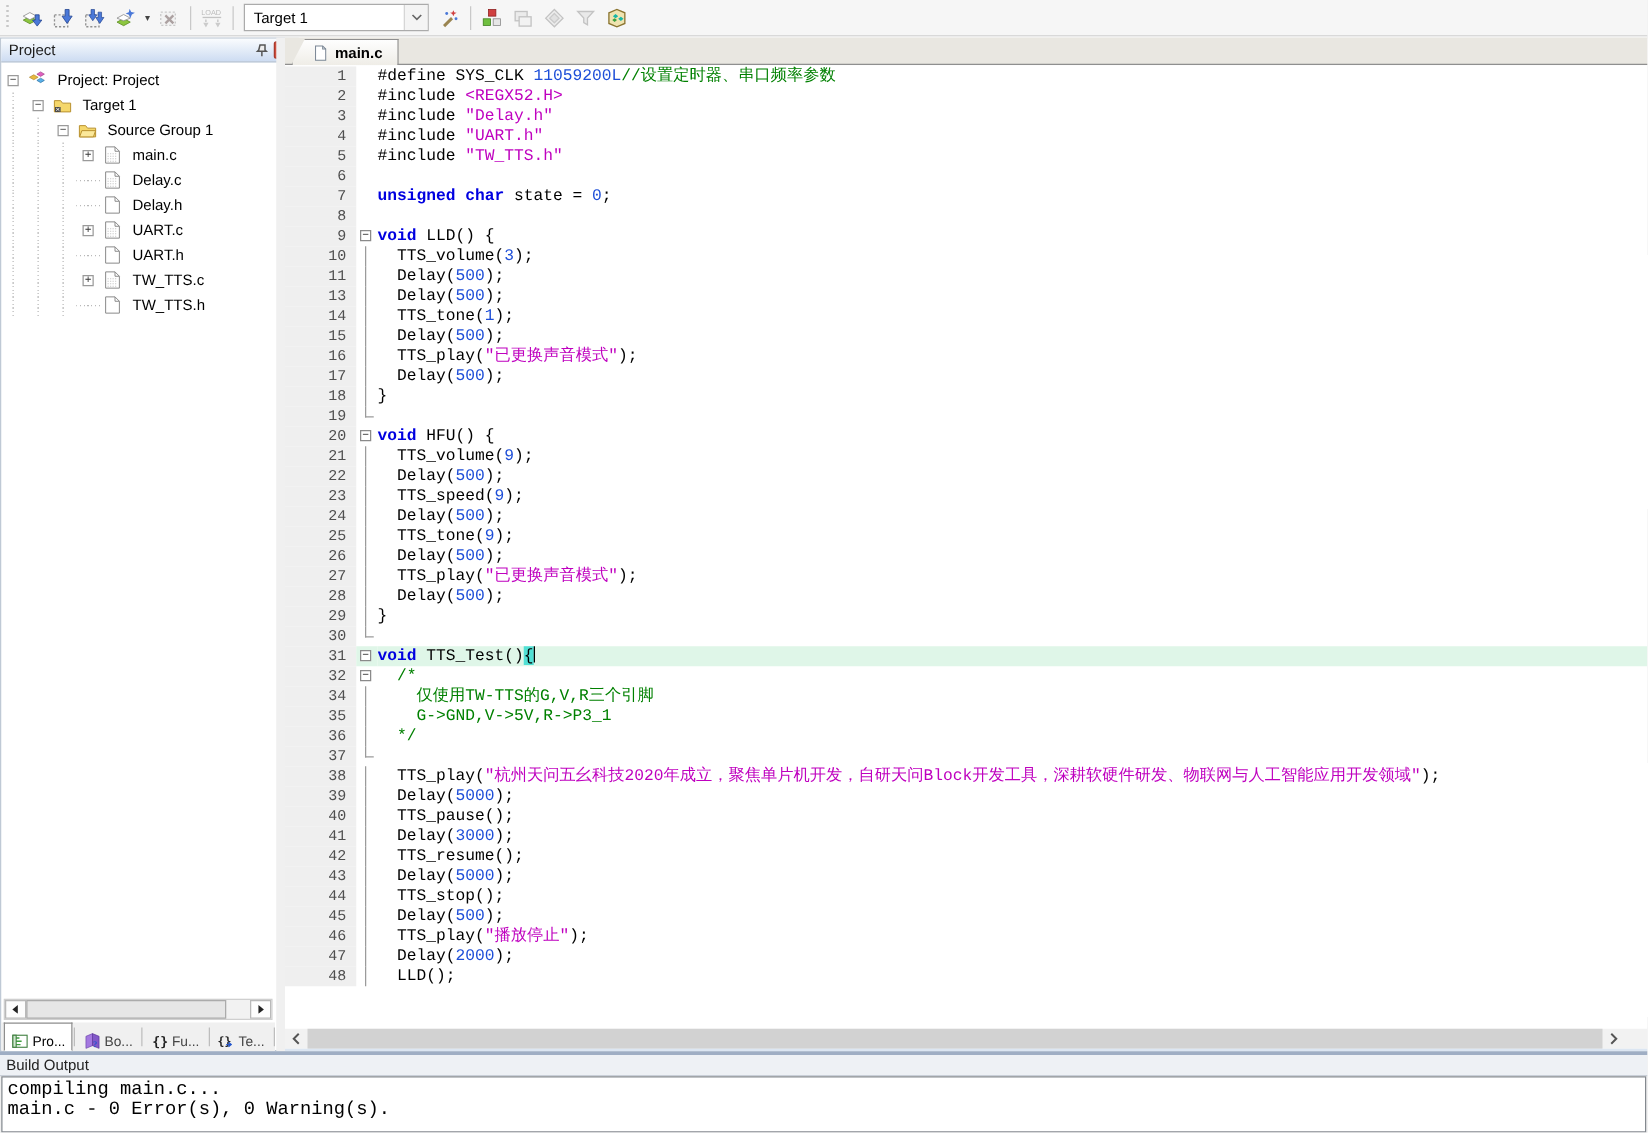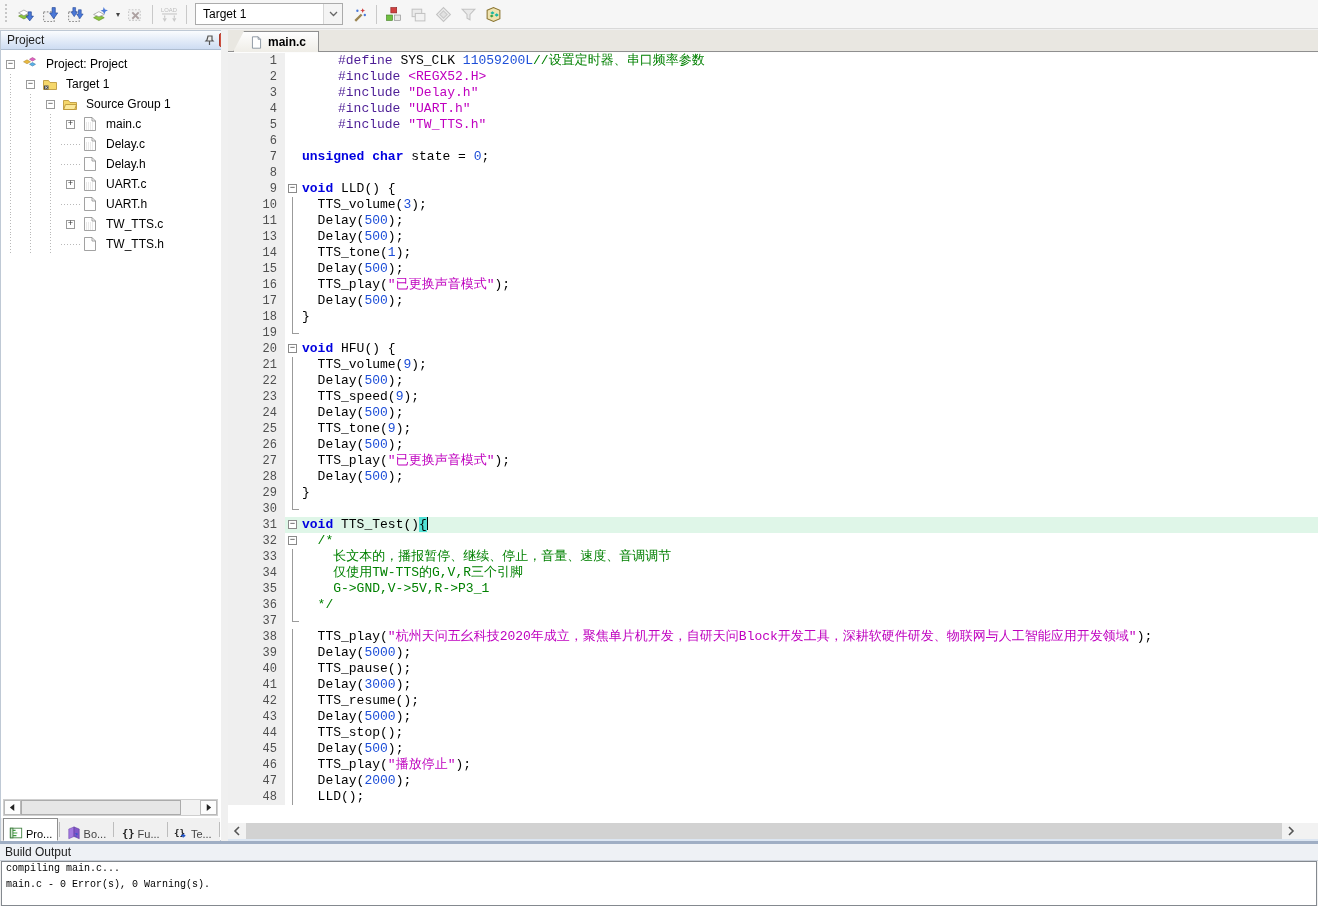--- a/index.html
+++ b/index.html
@@ -89,40 +89,40 @@
     padding-right:8px; font-size:12px; line-height:16px; }
   .fold { width:17px; flex:0 0 auto; position:relative; }
   .code-text { flex:1; white-space:pre; line-height:16px; }
   .code-row.hl .fold, .code-row.hl .code-text { background:#DFF6E8; }
   .f-minus { position:absolute; left:3px; top:3px; width:9px; height:9px; background:#fff;
     border:1px solid #8A8A8A; font-size:9px; line-height:6px; text-align:center; color:#222; }
   .f-line { background:linear-gradient(#9B9B9B,#9B9B9B) no-repeat 7px 0/1px 100%; }
   .f-corner { background:
       linear-gradient(#9B9B9B,#9B9B9B) no-repeat 7px 0/1px 9px,
       linear-gradient(#9B9B9B,#9B9B9B) no-repeat 7px 8px/7px 1px; }
-  .tk-d { color:#4c1d95;margin-left:36px; } .tk-k { color:#0000E0; font-weight:bold; }
+  .tk-d { color:#000000; } .tk-k { color:#0000E0; font-weight:bold; }
   .tk-n { color:#1d4ed8; } .tk-c { color:#008000; }
   .tk-s { color:#BF00BF; } .tk-p { color:#000; }
   .tk-b { background:#52E0D5; color:#000; }
   .caret { display:inline-block; width:1px; height:13px; background:#000; vertical-align:-2px; }
 
   #edit-hscroll { position:absolute; left:0; top:793px; width:1090px; height:16px;
     background:#F2F2F2; display:flex; align-items:center; }
   .flat-arrow { width:18px; height:16px; display:flex; align-items:center; justify-content:center; flex:0 0 auto; }
   #edit-hscroll .fthumb { height:16px; background:#D2D2D2; width:1036px; }
   #edit-strip { position:absolute; left:0; top:809px; width:1090px; height:2px; background:#DCE6F2; }
 
   
   #build-split { position:absolute; left:0; top:841px; width:1318px; height:3px; background:#9FAEC4; }
   #build-header { position:absolute; left:0; top:844px; width:1318px; height:17px;
     background:#EEF1F5; border-bottom:1px solid #C9CFD8; display:flex; align-items:center;
     font-size:12px; color:#222; padding-left:5px; }
   #build-body { position:absolute; left:1px; top:861px; width:1316px; height:45px;
     background:#fff; border:1px solid #84898F;
-    font-family:"Liberation Mono","DejaVu Sans Mono",monospace; font-size:10px; color:#000;
+    font-family:"Liberation Mono","DejaVu Sans Mono",monospace; font-size:15px; color:#000;
     padding:1px 4px; }
   #build-body .bline { height:16px; white-space:pre; }
 </style>
 </head>
 <body>
 
 <div id="app">
 
   <div id="toolbar">
     <div class="grip"></div>
@@ -604,25 +604,20 @@
           <span class="code-text"><span class="tk-k">void</span><span class="tk-p"> TTS_Test()</span><span class="tk-b">{</span><span class="caret"></span></span>
         </div>
         <div class="code-row">
           <span class="ln">32</span>
           <span class="fold">
             <span class="f-minus">−</span>
           </span>
           <span class="code-text"><span class="tk-c">  /*</span></span>
         </div>
         <div class="code-row">
-          <span class="ln">33</span>
-          <span class="fold f-line"></span>
-          <span class="code-text"><span class="tk-c">    长文本的，播报暂停、继续、停止，音量、速度、音调调节</span></span>
-        </div>
-        <div class="code-row">
           <span class="ln">34</span>
           <span class="fold f-line"></span>
           <span class="code-text"><span class="tk-c">    仅使用TW-TTS的G,V,R三个引脚</span></span>
         </div>
         <div class="code-row">
           <span class="ln">35</span>
           <span class="fold f-line"></span>
           <span class="code-text"><span class="tk-c">    G-&gt;GND,V-&gt;5V,R-&gt;P3_1</span></span>
         </div>
         <div class="code-row">

